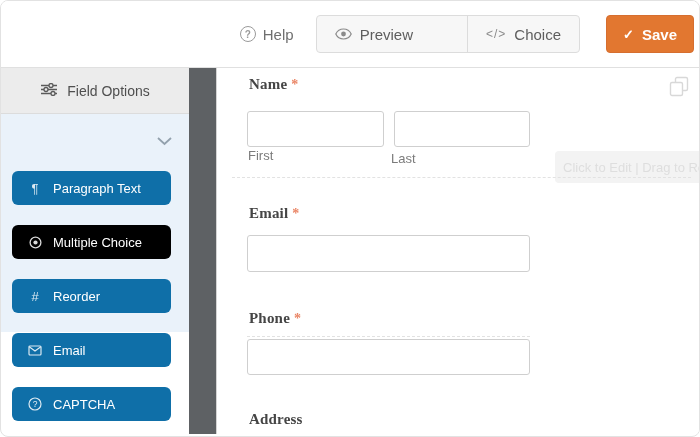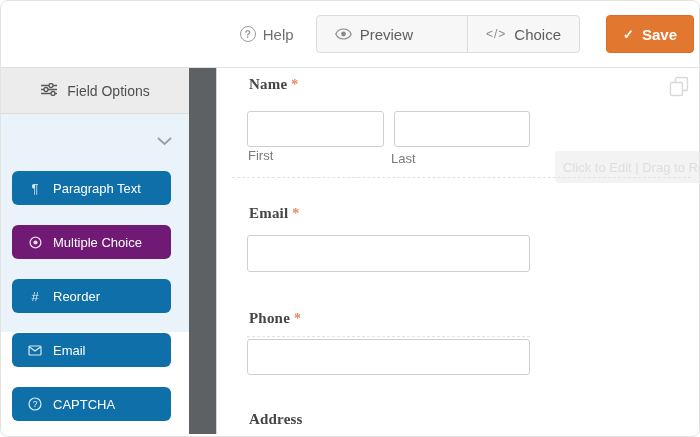--- a/index.html
+++ b/index.html
@@ -153,21 +153,21 @@
       <svg width="15" height="9" viewBox="0 0 15 9">
         <polyline points="1,1 7.5,7 14,1" fill="none" stroke="#93a1ad" stroke-width="1.8"></polyline>
       </svg>
     </span>
 
     <div class="field-buttons">
       <div class="field-btn" style="background:#0f6fa8">
         <span class="glyph">¶</span>
         <span>Paragraph Text</span>
       </div>
-      <div class="field-btn" style="background:#701a75">
+      <div class="field-btn" style="background:#000000">
         <span class="glyph">
           <svg width="13" height="13" viewBox="0 0 13 13">
             <circle cx="6.5" cy="6.5" r="5.4" fill="none" stroke="rgba(255,255,255,.85)" stroke-width="1.3"></circle>
             <circle cx="6.5" cy="6.5" r="2.1" fill="rgba(255,255,255,.85)"></circle>
           </svg>
         </span>
         <span>Multiple Choice</span>
       </div>
       <div class="field-btn" style="background:#0f6fa8">
         <span class="glyph">#</span>

